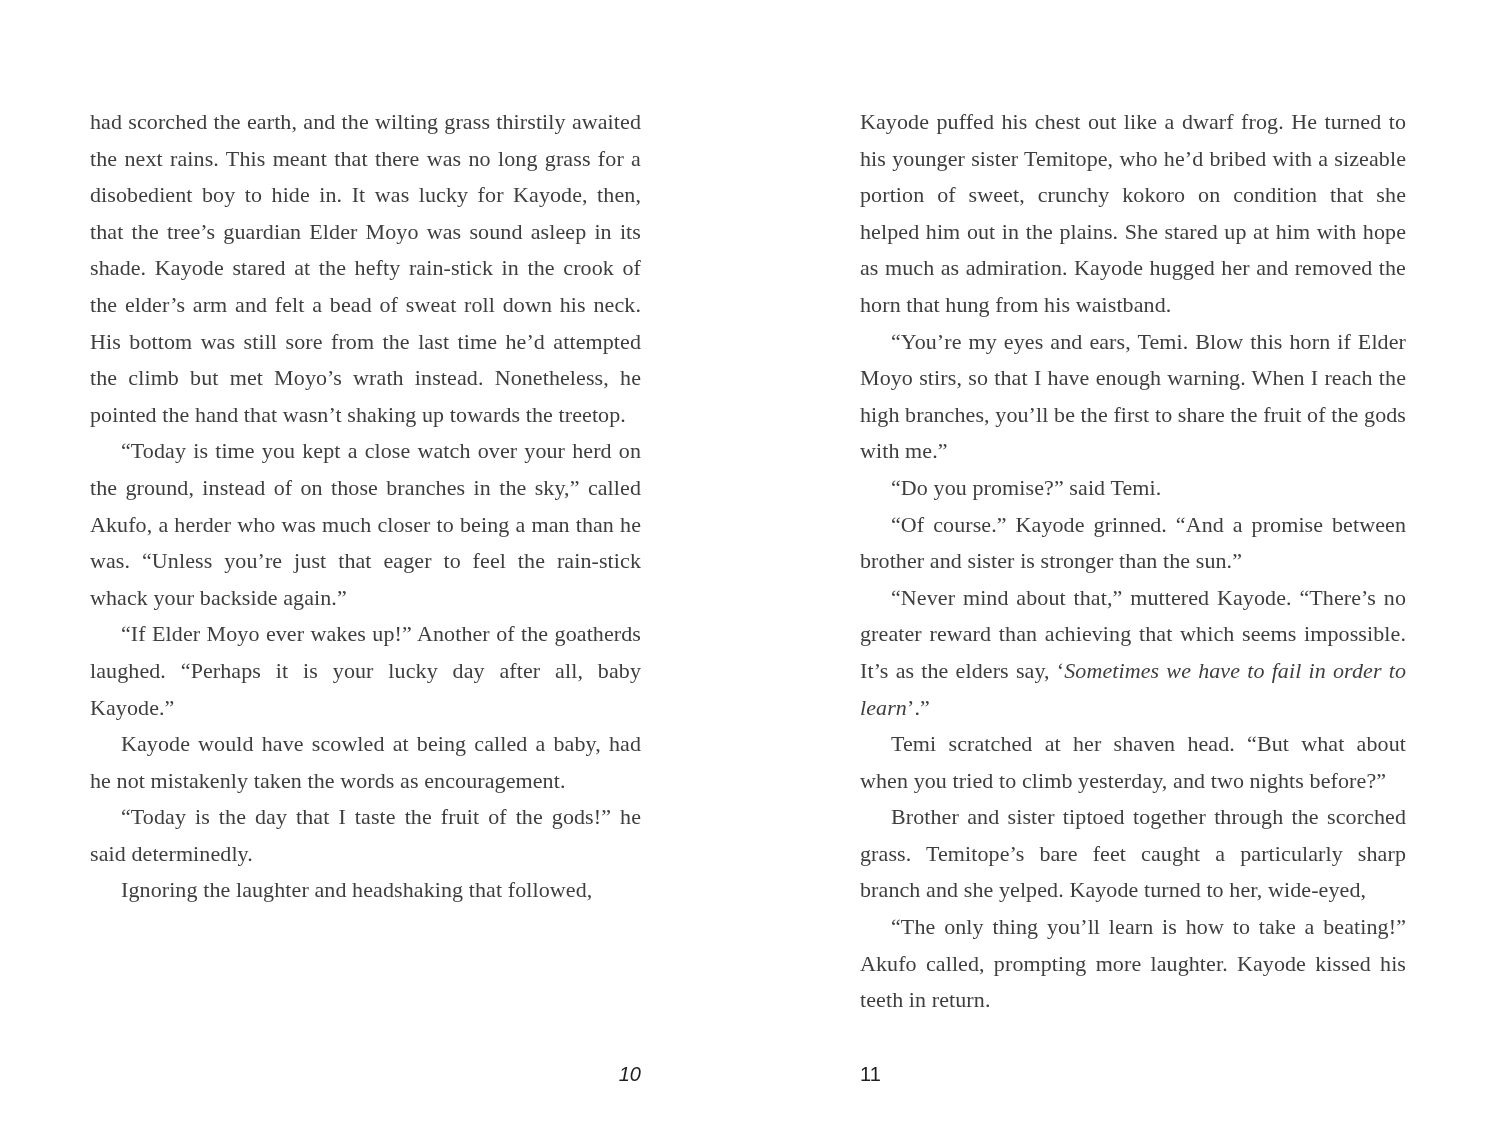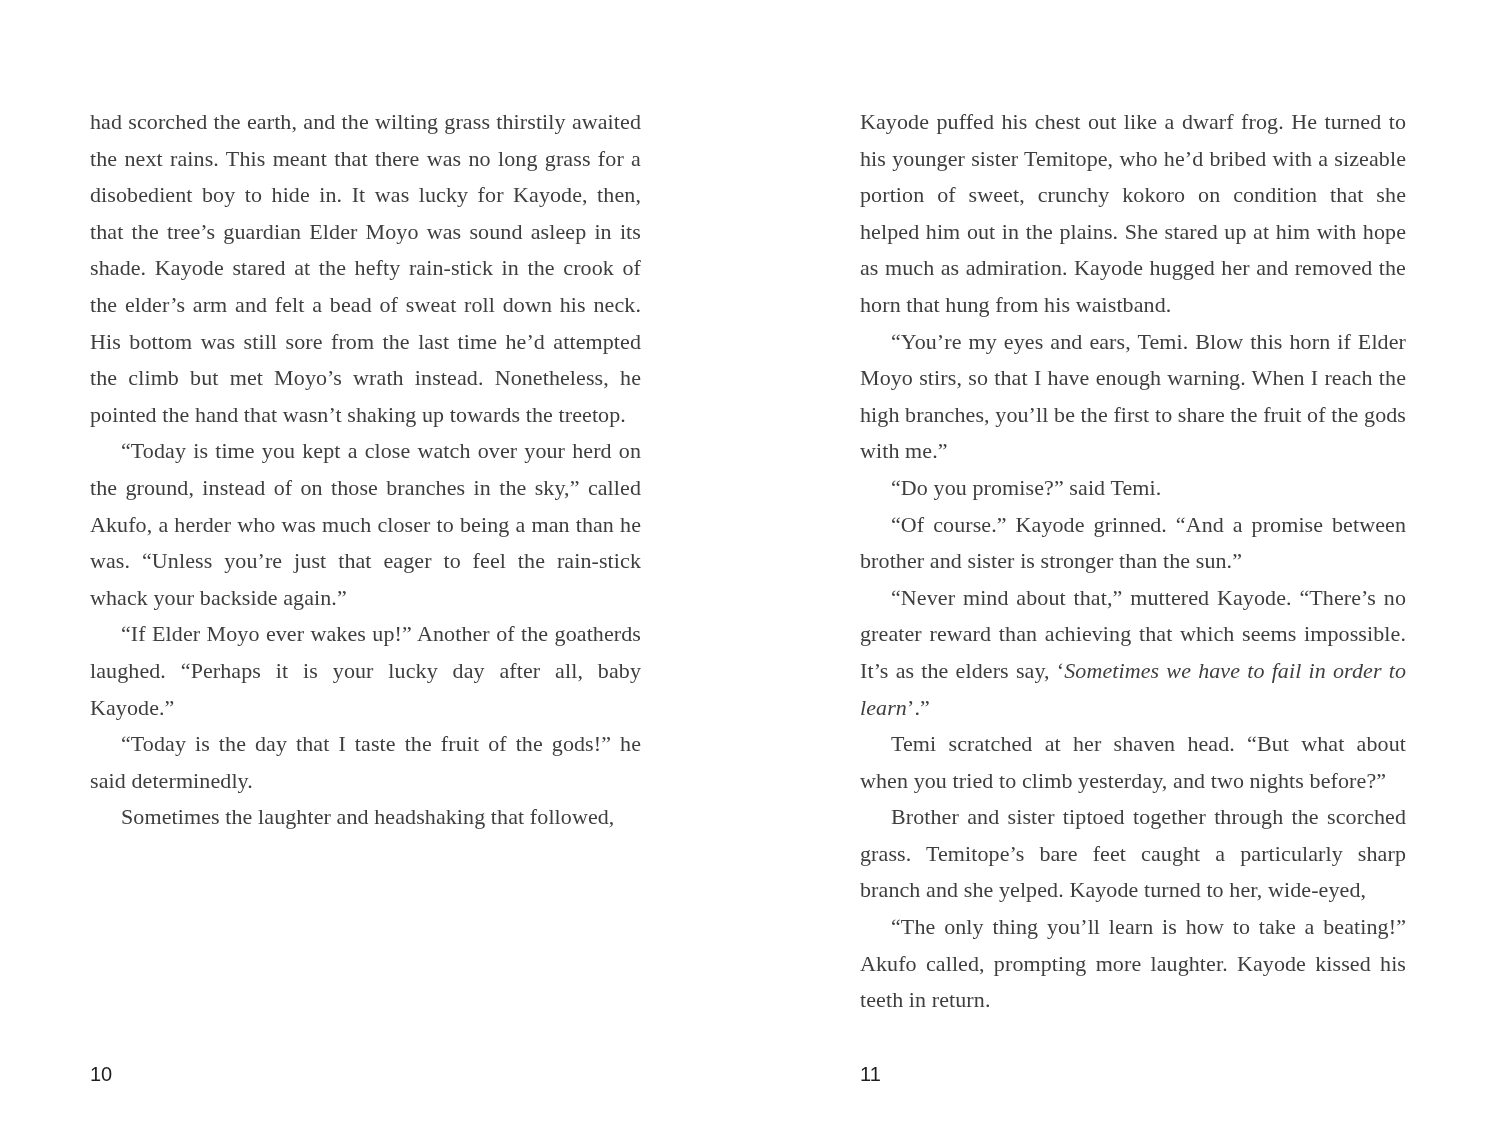--- a/index.html
+++ b/index.html
@@ -39,35 +39,36 @@
   .page-text em { font-style: italic; }
   .folio {
     position: absolute;
     top: 1063px;
     left: 0;
     right: 0;
     font-family: "Liberation Sans", sans-serif;
     font-size: 20px;
     color: #1e1e1e;
   }
-  .folio-left  { text-align: left; }
+  .folio-left  { text-align: right; font-style: italic; }
   .folio-right { text-align: left; }
 </style>
 </head>
 <body>
 
 <div>
 
   <div class="page page-left">
     <div class="page-text">
         <p><span>had scorched the earth, and the wilting grass thirstily awaited the next rains. This meant that there was no long grass for a disobedient boy to hide in. It was lucky for Kayode, then, that the tree’s guardian Elder Moyo was sound asleep in its shade. Kayode stared at the hefty rain-stick in the crook of the elder’s arm and felt a bead of sweat roll down his neck. His bottom was still sore from the last time he’d attempted the climb but met Moyo’s wrath instead. Nonetheless, he pointed the hand that wasn’t shaking up towards the treetop.</span></p>
         <p class="indent"><span>“Today is time you kept a close watch over your herd on the ground, instead of on those branches in the sky,” called Akufo, a herder who was much closer to being a man than he was. “Unless you’re just that eager to feel the rain-stick whack your backside again.”</span></p>
         <p class="indent"><span>“If Elder Moyo ever wakes up!” Another of the goatherds laughed. “Perhaps it is your lucky day after all, baby Kayode.”</span></p>
+        <p class="indent"><span>Kayode would have scowled at being called a baby, had he not mistakenly taken the words as encouragement.</span></p>
         <p class="indent"><span>“Today is the day that I taste the fruit of the gods!” he said determinedly.</span></p>
-        <p class="indent"><span>Sometimes the laughter and headshaking that followed,</span></p>
+        <p class="indent"><span>Ignoring the laughter and headshaking that followed,</span></p>
       </div>
     <div class="folio folio-left">10</div>
   </div>
 
   <div class="page page-right">
     <div class="page-text">
         <p><span>Kayode puffed his chest out like a dwarf frog. He turned to his younger sister Temitope, who he’d bribed with a sizeable portion of sweet, crunchy kokoro on condition that she helped him out in the plains. She stared up at him with hope as much as admiration. Kayode hugged her and removed the horn that hung from his waistband.</span></p>
         <p class="indent"><span>“You’re my eyes and ears, Temi. Blow this horn if Elder Moyo stirs, so that I have enough warning. When I reach the high branches, you’ll be the first to share the fruit of the gods with me.”</span></p>
         <p class="indent"><span>“Do you promise?” said Temi.</span></p>
         <p class="indent"><span>“Of course.” Kayode grinned. “And a promise between brother and sister is stronger than the sun.”</span></p>

